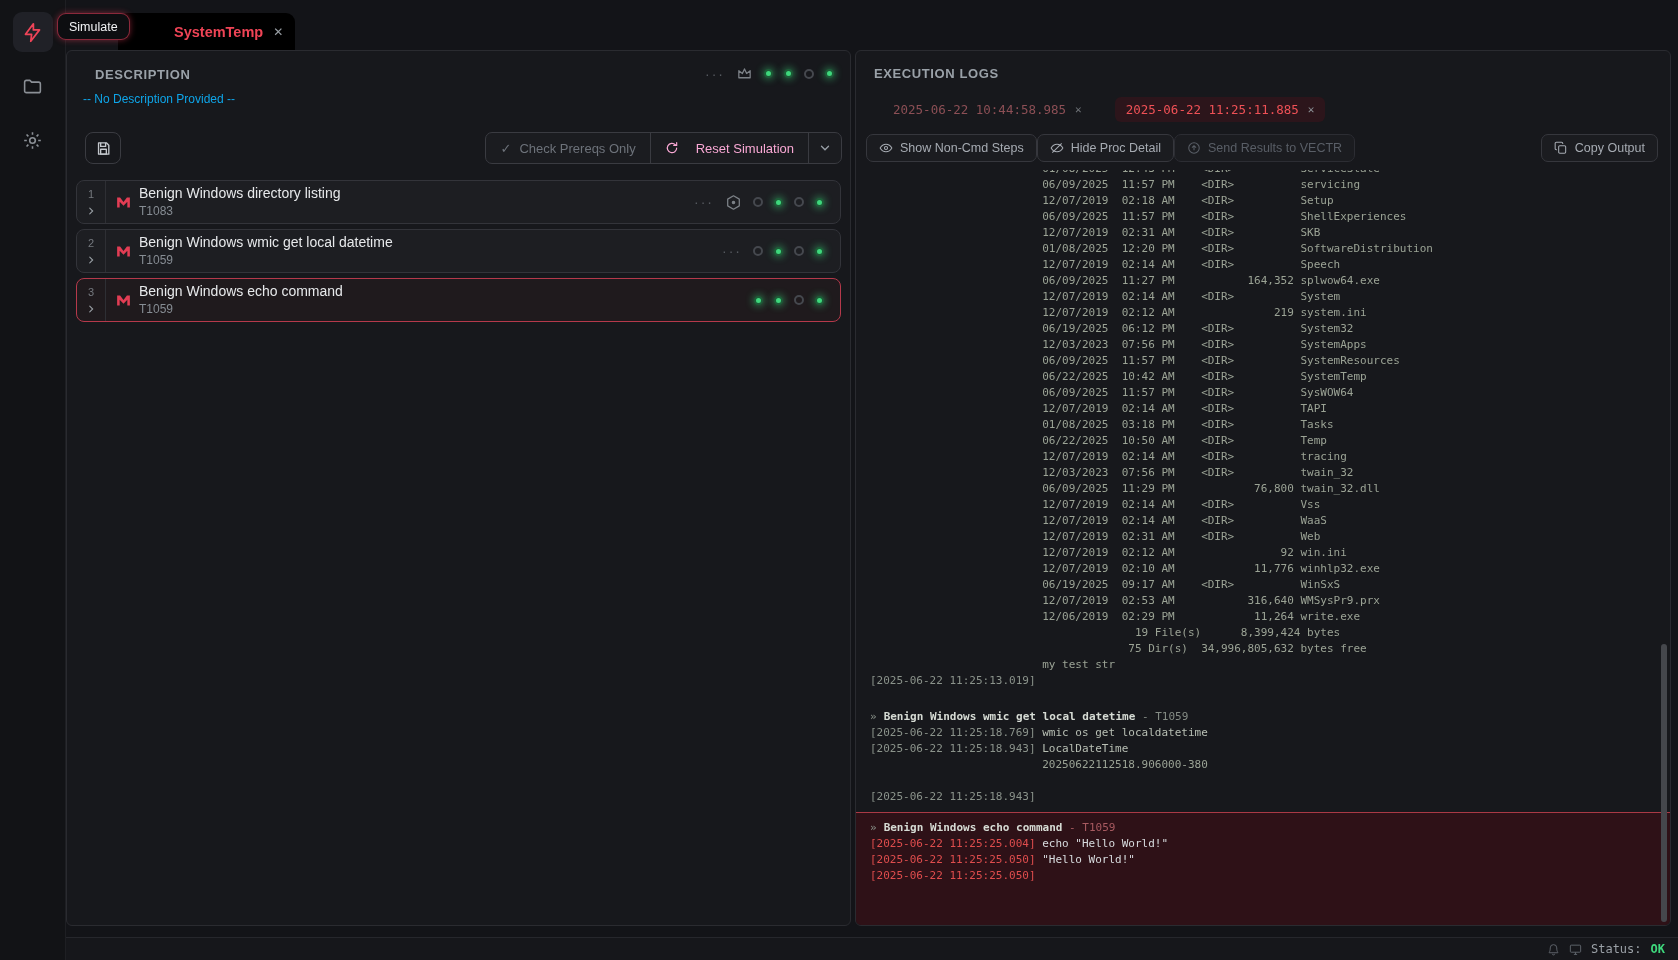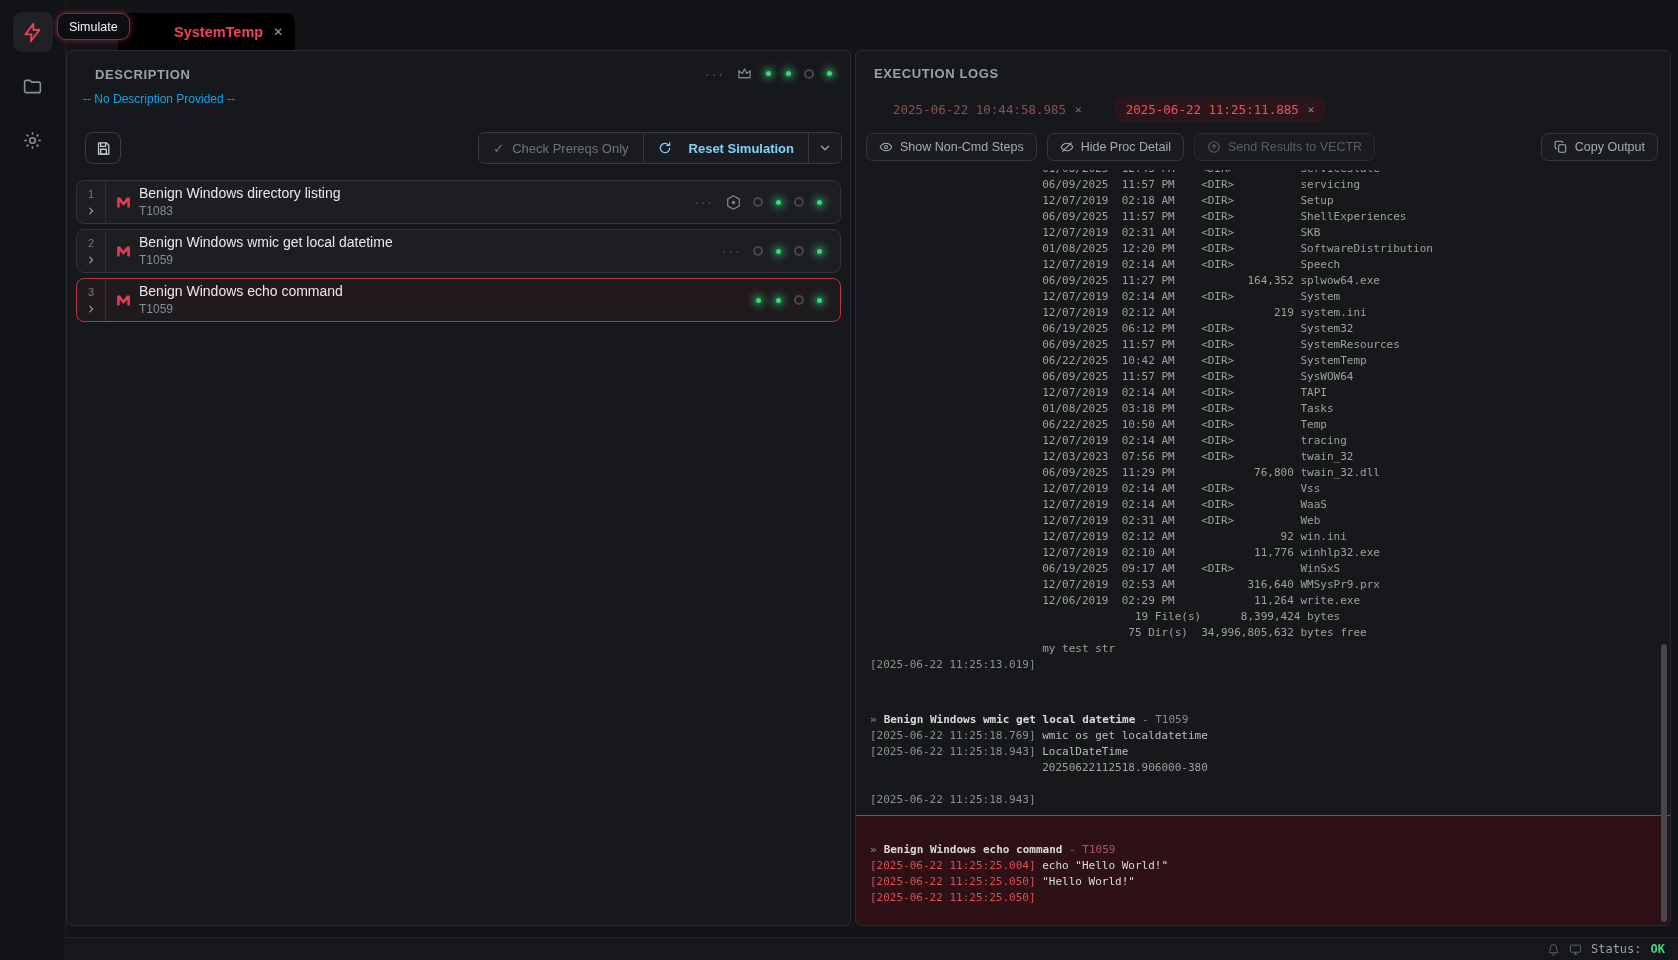--- a/index.html
+++ b/index.html
@@ -53,21 +53,21 @@
   .action-row { display:flex; align-items:center; margin:26px 8px 0 18px; }
   .icon-btn { width:36px; height:32px; border:1px solid #3a3b41; border-radius:8px; background:transparent;
               color:#c4c8cd; display:flex; align-items:center; justify-content:center; cursor:pointer; }
   .icon-btn svg { width:17px; height:17px; }
   .btn-group { margin-left:auto; display:flex; align-items:stretch; height:32px;
                border:1px solid #3a3b41; border-radius:7px; overflow:hidden; background:#1b1c20; }
   .btn-group > .seg { display:flex; align-items:center; gap:8px; padding:0 14px; font-size:13px;
                       border:none; background:transparent; cursor:pointer; }
   .btn-group > .seg + .seg { border-left:1px solid #3a3b41; }
   .seg.disabled { color:#6d727a; cursor:default; }
-  .seg.danger { color:#7dd3fc; font-weight:700;gap:17px; }
+  .seg.danger { color:#f9a8d4; font-weight:400;gap:17px; }
   .seg.caret { padding:0 9px; color:#9aa0a8; }
   .seg svg { width:14px; height:14px; }
 
   .test-list { margin:16px 9px 0 9px; display:flex; flex-direction:column; gap:5px; }
   .test-row { height:44px; background:#1d1e22; border:1px solid #33343a; border-radius:8px;
               display:flex; align-items:center; cursor:pointer; }
   .test-row.selected { border-color:#b5394b; background:#1f1a1d; }
   .num-col { width:29px; height:100%; border-right:1px solid #2e2f34; display:flex; flex-direction:column;
              align-items:center; justify-content:space-evenly; color:#75797f; font-size:11px; }
   .num-col .expand { color:#9aa0a6; display:flex; cursor:pointer; }
@@ -86,35 +86,35 @@
   .logs-title { color:#9aa1a8; font-size:13px; font-weight:700; letter-spacing:.6px; }
   .log-tabs { display:flex; align-items:center; gap:22px; padding:12px 0 0 26px; height:42px;
               font-family:"DejaVu Sans Mono", monospace; }
   .log-tab { display:flex; align-items:center; gap:9px; font-size:12.5px; padding:5px 11px;
              border-radius:6px; cursor:pointer; }
   .log-tab.inactive { color:#8c4f55; }
   .log-tab.active { background:#2c151b; color:#ef5156; }
   .log-tab .tab-close { color:#8b8f95; font-size:11px; }
   .log-tab.inactive .tab-close { color:#6f7378; }
 
-  .log-toolbar { display:flex; gap:10px; padding:9px 12px 0 10px; height:38px; }
+  .log-toolbar { display:flex; align-items:center; padding:9px 12px 0 10px; height:38px; }
   .tb-btn { display:flex; align-items:center; gap:7px; height:28px; padding:0 12px; font-size:12.5px;
             color:#a6abb2; background:#1b1c20; border:1px solid #36373d; border-radius:7px; cursor:pointer; }
   .tb-btn svg { width:14px; height:14px; }
   .tb-btn.disabled { color:#595e66; border-color:#2c2d33; cursor:default; }
   .tb-btn.right { margin-left:auto; }
 
   .log-view { position:absolute; left:0; right:0; top:119px; bottom:0; overflow:hidden;
               display:flex; flex-direction:column;
               font-family:"DejaVu Sans Mono", monospace; font-size:11px; line-height:16px; }
   .log-scroll { margin-top:-9px; padding:0 14px; }
   .ln { white-space:pre; color:#9ba395; }
   .ln .ts { color:#8b938b; }
   .ln .txt { color:#b8bfb4; }
-  .ln.hdr { margin-top:23px; }
+  .ln.hdr { margin-top:4px; }
   .hdr-ic { color:#8b938b; margin-right:7px; }
   .hdr-title { color:#d6dbd4; font-weight:700; }
   .hdr-tech { color:#858c85; }
   .sec-red { flex:1; margin-top:7px; background:#2e1117; border-top:1px solid #aa3945;
              padding:3px 14px 8px; }
   .sec-red .ln .ts { color:#df4d4d; }
   .sec-red .ln .txt { color:#d7dbde; }
   .sec-red .hdr-tech { color:#a85a60; }
   .scroll-thumb { position:absolute; right:3px; bottom:3px; width:6px; height:278px;
                   background:#45474c; border-radius:3px; cursor:grab; }
@@ -380,20 +380,21 @@
             <div class="ln">                          06/09/2025  11:57 PM    &lt;DIR&gt;          servicing</div>
             <div class="ln">                          12/07/2019  02:18 AM    &lt;DIR&gt;          Setup</div>
             <div class="ln">                          06/09/2025  11:57 PM    &lt;DIR&gt;          ShellExperiences</div>
             <div class="ln">                          12/07/2019  02:31 AM    &lt;DIR&gt;          SKB</div>
             <div class="ln">                          01/08/2025  12:20 PM    &lt;DIR&gt;          SoftwareDistribution</div>
             <div class="ln">                          12/07/2019  02:14 AM    &lt;DIR&gt;          Speech</div>
             <div class="ln">                          06/09/2025  11:27 PM           164,352 splwow64.exe</div>
             <div class="ln">                          12/07/2019  02:14 AM    &lt;DIR&gt;          System</div>
             <div class="ln">                          12/07/2019  02:12 AM               219 system.ini</div>
             <div class="ln">                          06/19/2025  06:12 PM    &lt;DIR&gt;          System32</div>
+            <div class="ln">                          12/03/2023  07:56 PM    &lt;DIR&gt;          SystemApps</div>
             <div class="ln">                          06/09/2025  11:57 PM    &lt;DIR&gt;          SystemResources</div>
             <div class="ln">                          06/22/2025  10:42 AM    &lt;DIR&gt;          SystemTemp</div>
             <div class="ln">                          06/09/2025  11:57 PM    &lt;DIR&gt;          SysWOW64</div>
             <div class="ln">                          12/07/2019  02:14 AM    &lt;DIR&gt;          TAPI</div>
             <div class="ln">                          01/08/2025  03:18 PM    &lt;DIR&gt;          Tasks</div>
             <div class="ln">                          06/22/2025  10:50 AM    &lt;DIR&gt;          Temp</div>
             <div class="ln">                          12/07/2019  02:14 AM    &lt;DIR&gt;          tracing</div>
             <div class="ln">                          12/03/2023  07:56 PM    &lt;DIR&gt;          twain_32</div>
             <div class="ln">                          06/09/2025  11:29 PM            76,800 twain_32.dll</div>
             <div class="ln">                          12/07/2019  02:14 AM    &lt;DIR&gt;          Vss</div>

